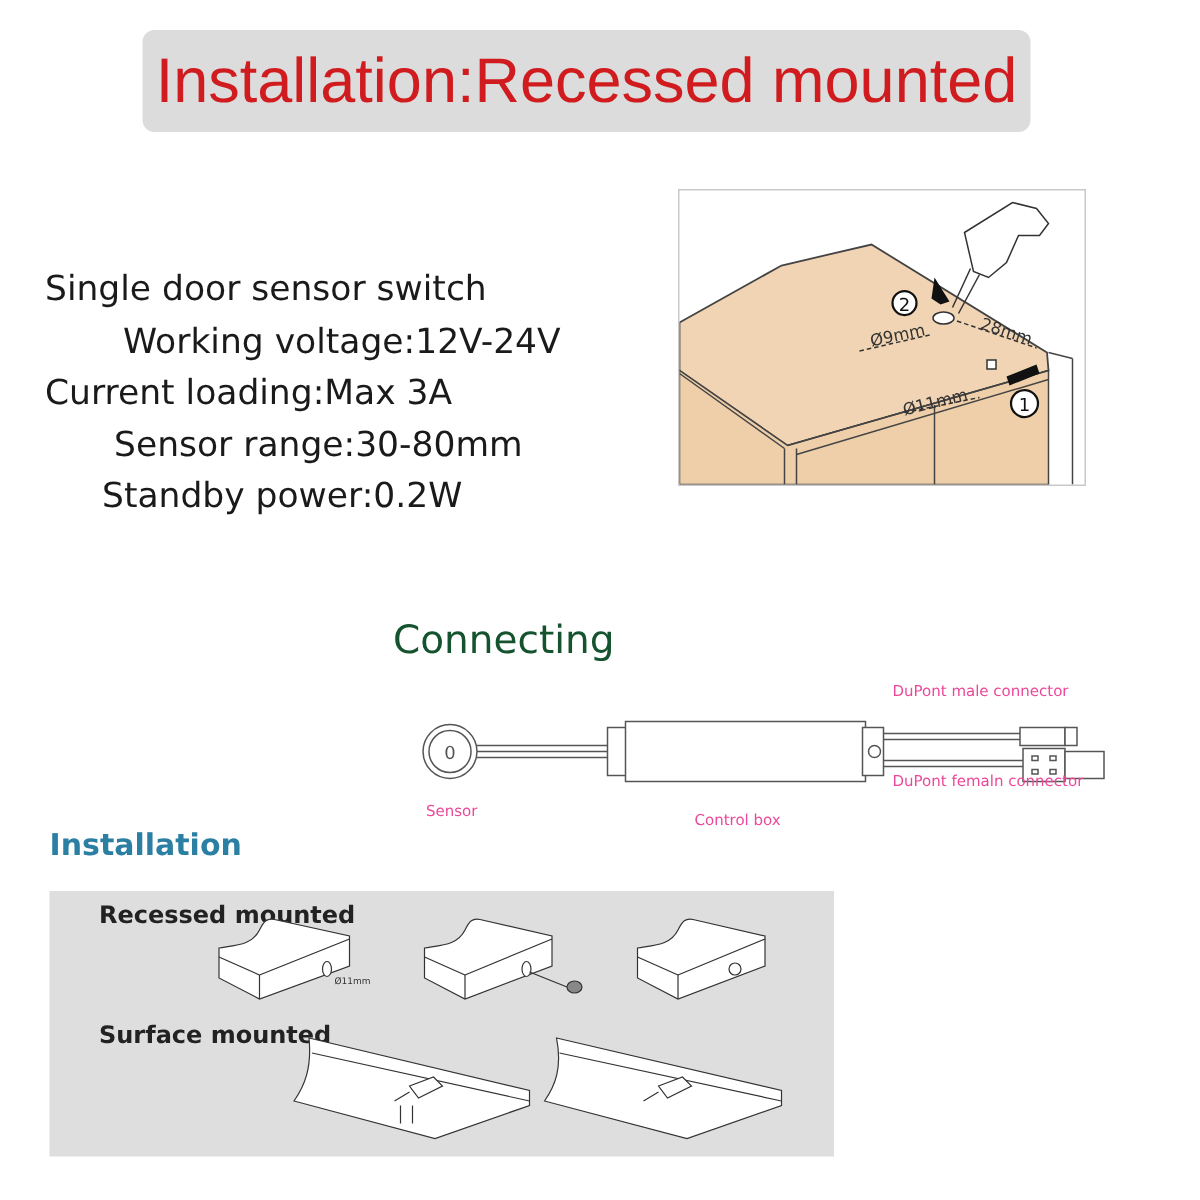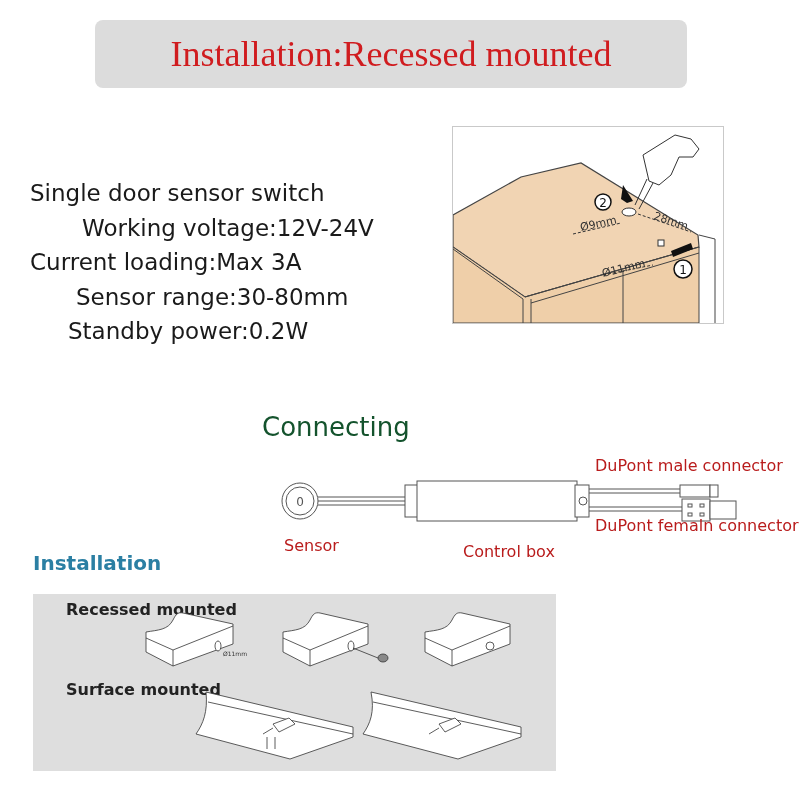--- a/index.html
+++ b/index.html
@@ -1,27 +1,27 @@
 <!DOCTYPE html>
 <html><head>
 <meta charset="utf-8">
 <style>
   html, body { margin:0; padding:0; }
   body { width:800px; height:800px; background:#ffffff; position:relative; overflow:hidden; font-family:"DejaVu Sans", sans-serif; }
   .banner { position:absolute; left:95px; top:20px; width:592px; height:68px; background:#dcdcdc; border-radius:8px; display:flex; align-items:center; justify-content:center; }
-  .banner span { color:#d01c1f; font-family:Liberation Serif, serif; font-size:36px; letter-spacing:0px; }
+  .banner span { color:#d01c1f; font-family:Liberation Sans, sans-serif; font-size:42px; letter-spacing:0px; }
   .specs { position:absolute; left:30px; top:176px; font-family:"DejaVu Sans", sans-serif; font-size:23px; color:#1a1a1a; line-height:34.5px; }
   .specs div { white-space:nowrap; }
   .ind1 { padding-left:52px; }
   .ind2 { padding-left:46px; }
   .ind3 { padding-left:38px; }
   .cabinet { position:absolute; left:452px; top:126px; width:270px; height:196px; border:1px solid #c9c9c9; background:#fff; }
   .h-connect { position:absolute; left:262px; top:412px; color:#14532d; font-size:26px; font-family:"DejaVu Sans", sans-serif; }
   .h-install { position:absolute; left:33px; top:551px; color:#2b7fa3; font-size:20px; font-weight:bold; font-family:"DejaVu Sans", sans-serif; }
-  .lbl { position:absolute; font-size:16px; color:#b91c1c; font-family:"DejaVu Sans", sans-serif; white-space:nowrap;text-align:right; }
+  .lbl { position:absolute; font-size:10px; color:#ec4899; font-family:"DejaVu Sans", sans-serif; white-space:nowrap;text-align:right; }
   .wiring { position:absolute; left:270px; top:475px; }
   .panel { position:absolute; left:33px; top:594px; width:523px; height:177px; background:#dedede; }
   .panel .sub { position:absolute; font-size:16px; font-weight:bold; color:#222; font-family:"DejaVu Sans", sans-serif; }
 </style>
 </head>
 <body>
 
 <div class="banner">
   <span>Installation:Recessed mounted</span>
 </div>

